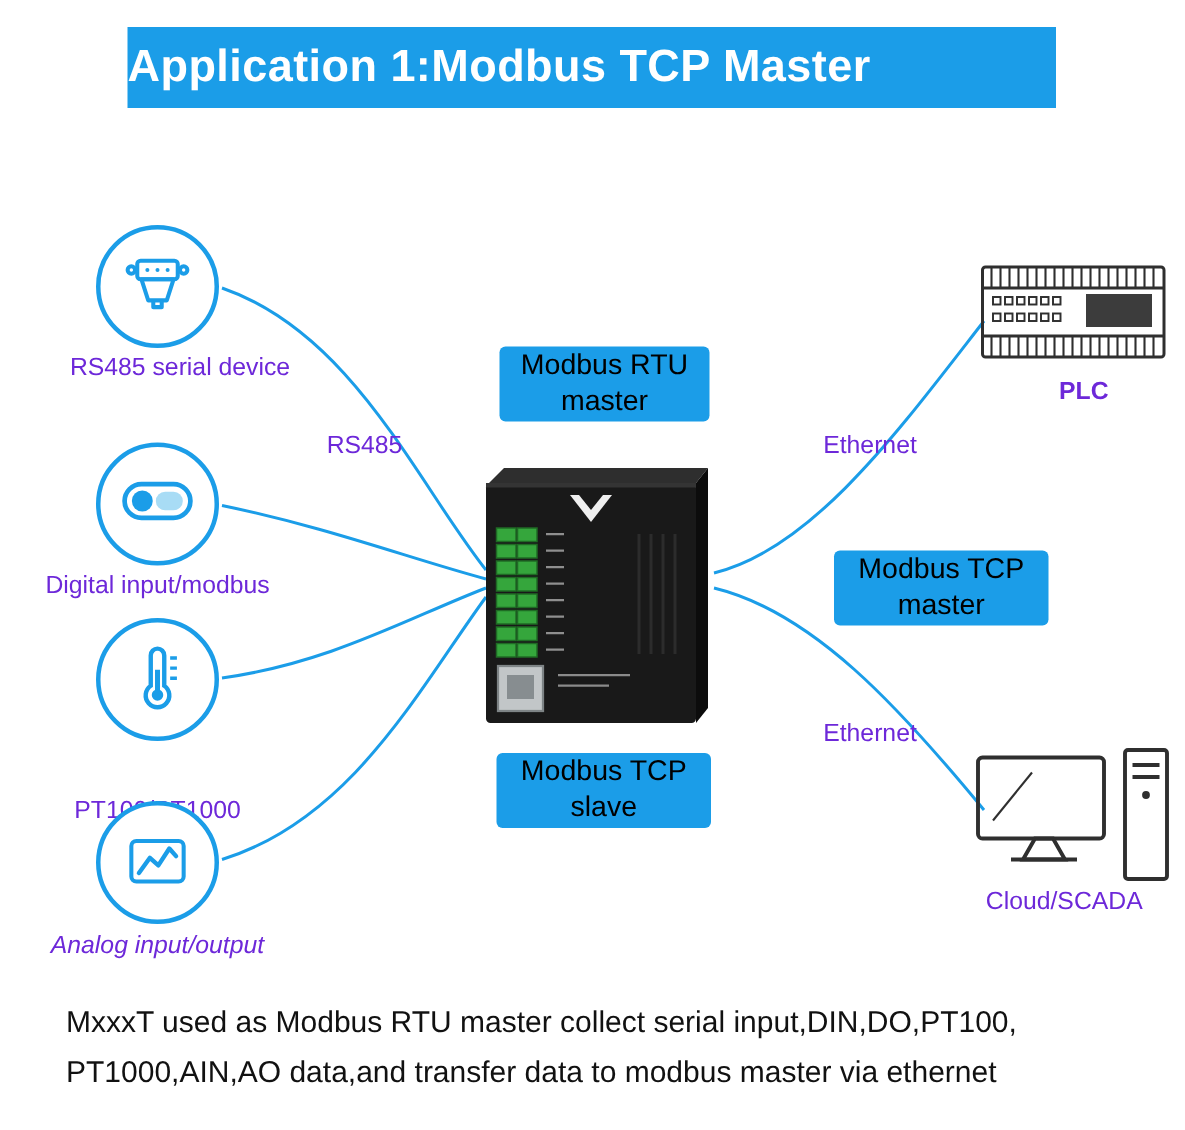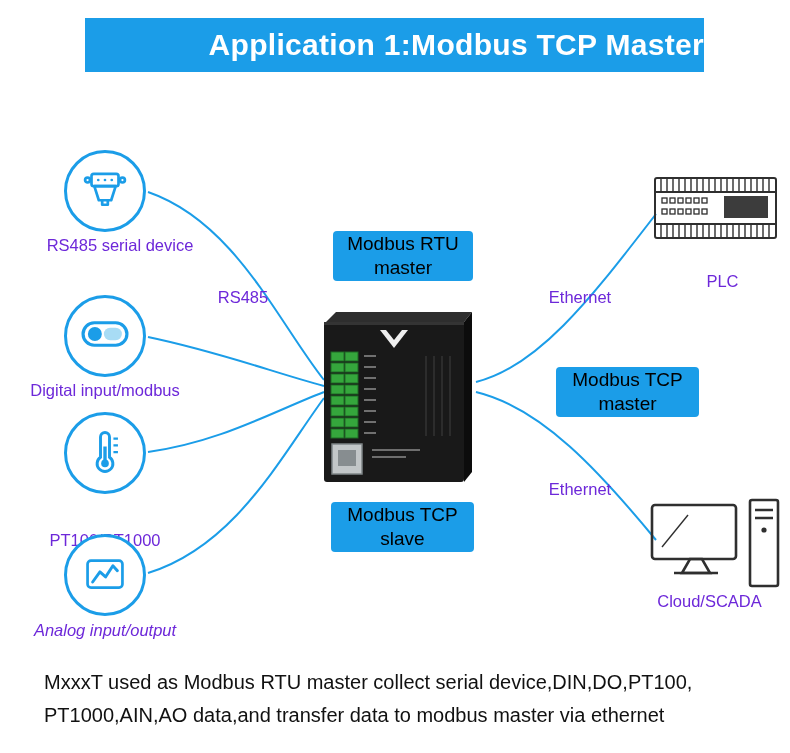--- a/index.html
+++ b/index.html
@@ -16,21 +16,21 @@
   .abs { position: absolute; }
 
   
   .header {
     left: 85px; top: 18px;
     width: 619px; height: 54px;
     background: #1b9de8;
     color: #ffffff;
     font-size: 30px;
     font-weight: bold;
-    text-align: right;
+    text-align: left;
     line-height: 54px;
     letter-spacing: 0.3px;
   }
 
   
   .icon-circle {
     width: 82px; height: 82px;
     border: 3px solid #1b9de8;
     border-radius: 50%;
     background: #ffffff;
@@ -221,33 +221,33 @@
         <rect x="50" y="33" width="5" height="5"></rect>
       <rect x="10" y="44" width="5" height="5"></rect>
         <rect x="18" y="44" width="5" height="5"></rect>
         <rect x="26" y="44" width="5" height="5"></rect>
         <rect x="34" y="44" width="5" height="5"></rect>
         <rect x="42" y="44" width="5" height="5"></rect>
         <rect x="50" y="44" width="5" height="5"></rect>
     </g>
     <rect x="72" y="31" width="44" height="22" fill="#3c3c3c"></rect>
   </svg>
-  <div class="abs target-label" style="left:660px; top:272px; width:125px;">PLC</div>
+  <div class="abs target-label" style="left:660px; top:252px; width:125px;font-weight:bold;">PLC</div>
 
   <svg class="abs" style="left:648px; top:497px;" width="135" height="95" viewBox="0 0 135 95">
     <g fill="none" stroke="#2f2f2f" stroke-width="2.6">
       <rect x="4" y="8" width="84" height="54" rx="3"></rect>
       <path d="M34 76 L42 62 H54 L62 76 Z"></path>
       <path d="M26 76 H70"></path>
       <rect x="102" y="3" width="28" height="86" rx="2"></rect>
       <path d="M107 13 H125 M107 21 H125"></path>
     </g>
     <circle cx="116" cy="33" r="2.6" fill="#2f2f2f"></circle>
     <path d="M14 50 L40 18" stroke="#2f2f2f" stroke-width="1.4"></path>
   </svg>
   <div class="abs target-label" style="left:622px; top:592px; width:175px;">Cloud/SCADA</div>
 
   <div class="abs footer">
-    <p>MxxxT used as Modbus RTU master collect serial device,DIN,DO,PT100,</p>
+    <p>MxxxT used as Modbus RTU master collect serial input,DIN,DO,PT100,</p>
     <p>PT1000,AIN,AO data,and transfer data to modbus master via ethernet</p>
   </div>
 
 </div>
 
 </body></html>

